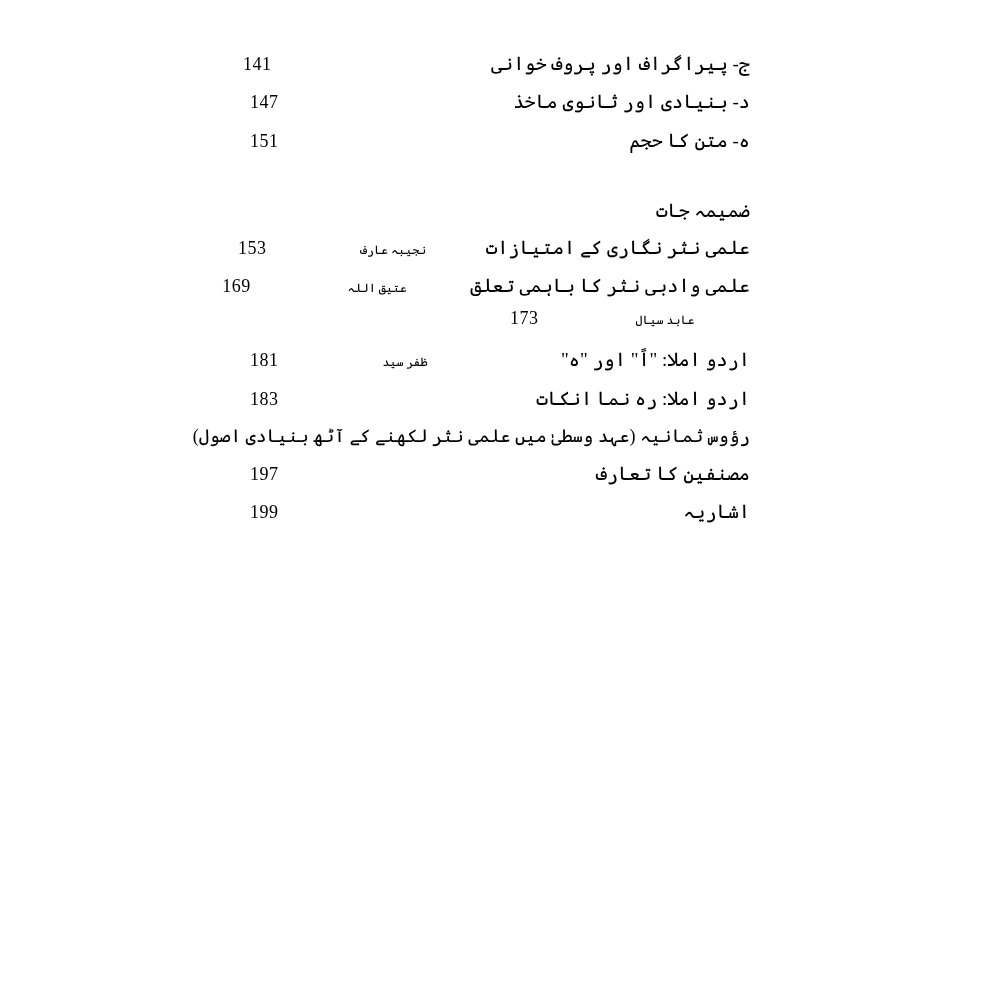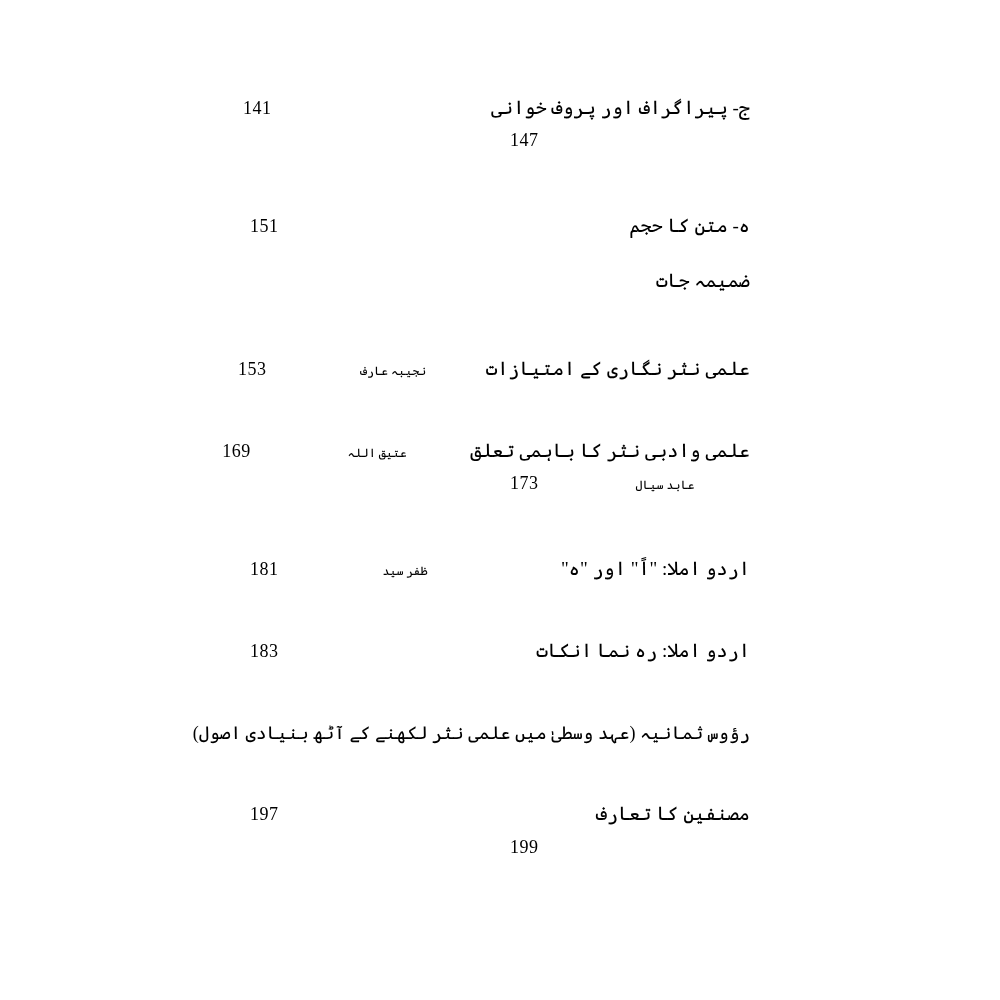--- a/index.html
+++ b/index.html
@@ -35,21 +35,20 @@
     min-height: 30px;
   }
   
   .entry-title {
     flex: 1 1 auto;
     font-size: 19px;
     line-height: 1.7;
     direction: rtl;
     white-space: nowrap;
     padding-left: 8px;
-    margin-top: 44px;
   }
   .entry-author {
     flex: 0 0 170px;
     text-align: center;
     font-size: 12px;
     direction: rtl;
     white-space: nowrap;
   }
   .entry-page {
     flex: 0 0 70px;
@@ -67,38 +66,40 @@
     margin-top: 26px;
     margin-bottom: 10px;
     min-height: 30px;
   }
   .section-heading {
     flex: 1 1 auto;
     text-align: right;
     font-size: 19px;
     direction: rtl;
     padding-left: 8px;
+    margin-top: 16px;
   }
   .wide-title {
     font-size: 18px;
   }
 </style>
 </head>
 <body>
 
 <div class="page">
   <div class="toc">
 
     <div class="toc-row">
       <div class="entry-title">ج- پیراگراف اور پروف خوانی</div>
       <div class="entry-author"></div>
       <div class="entry-page">141</div>
     </div>
 
     <div class="toc-row">
+      <div class="entry-title">د- بنیادی اور ثانوی ماخذ</div>
       <div class="entry-author"></div>
       <div class="entry-page">147</div>
     </div>
 
     <div class="toc-row">
       <div class="entry-title">ہ- متن کا حجم</div>
       <div class="entry-author"></div>
       <div class="entry-page">151</div>
     </div>
 
@@ -143,18 +144,19 @@
       <div class="entry-page">193</div>
     </div>
 
     <div class="toc-row">
       <div class="entry-title">مصنفین کا تعارف</div>
       <div class="entry-author"></div>
       <div class="entry-page">197</div>
     </div>
 
     <div class="toc-row">
+      <div class="entry-title">اشاریہ</div>
       <div class="entry-author"></div>
       <div class="entry-page">199</div>
     </div>
 
   </div>
 </div>
 
 </body></html>

